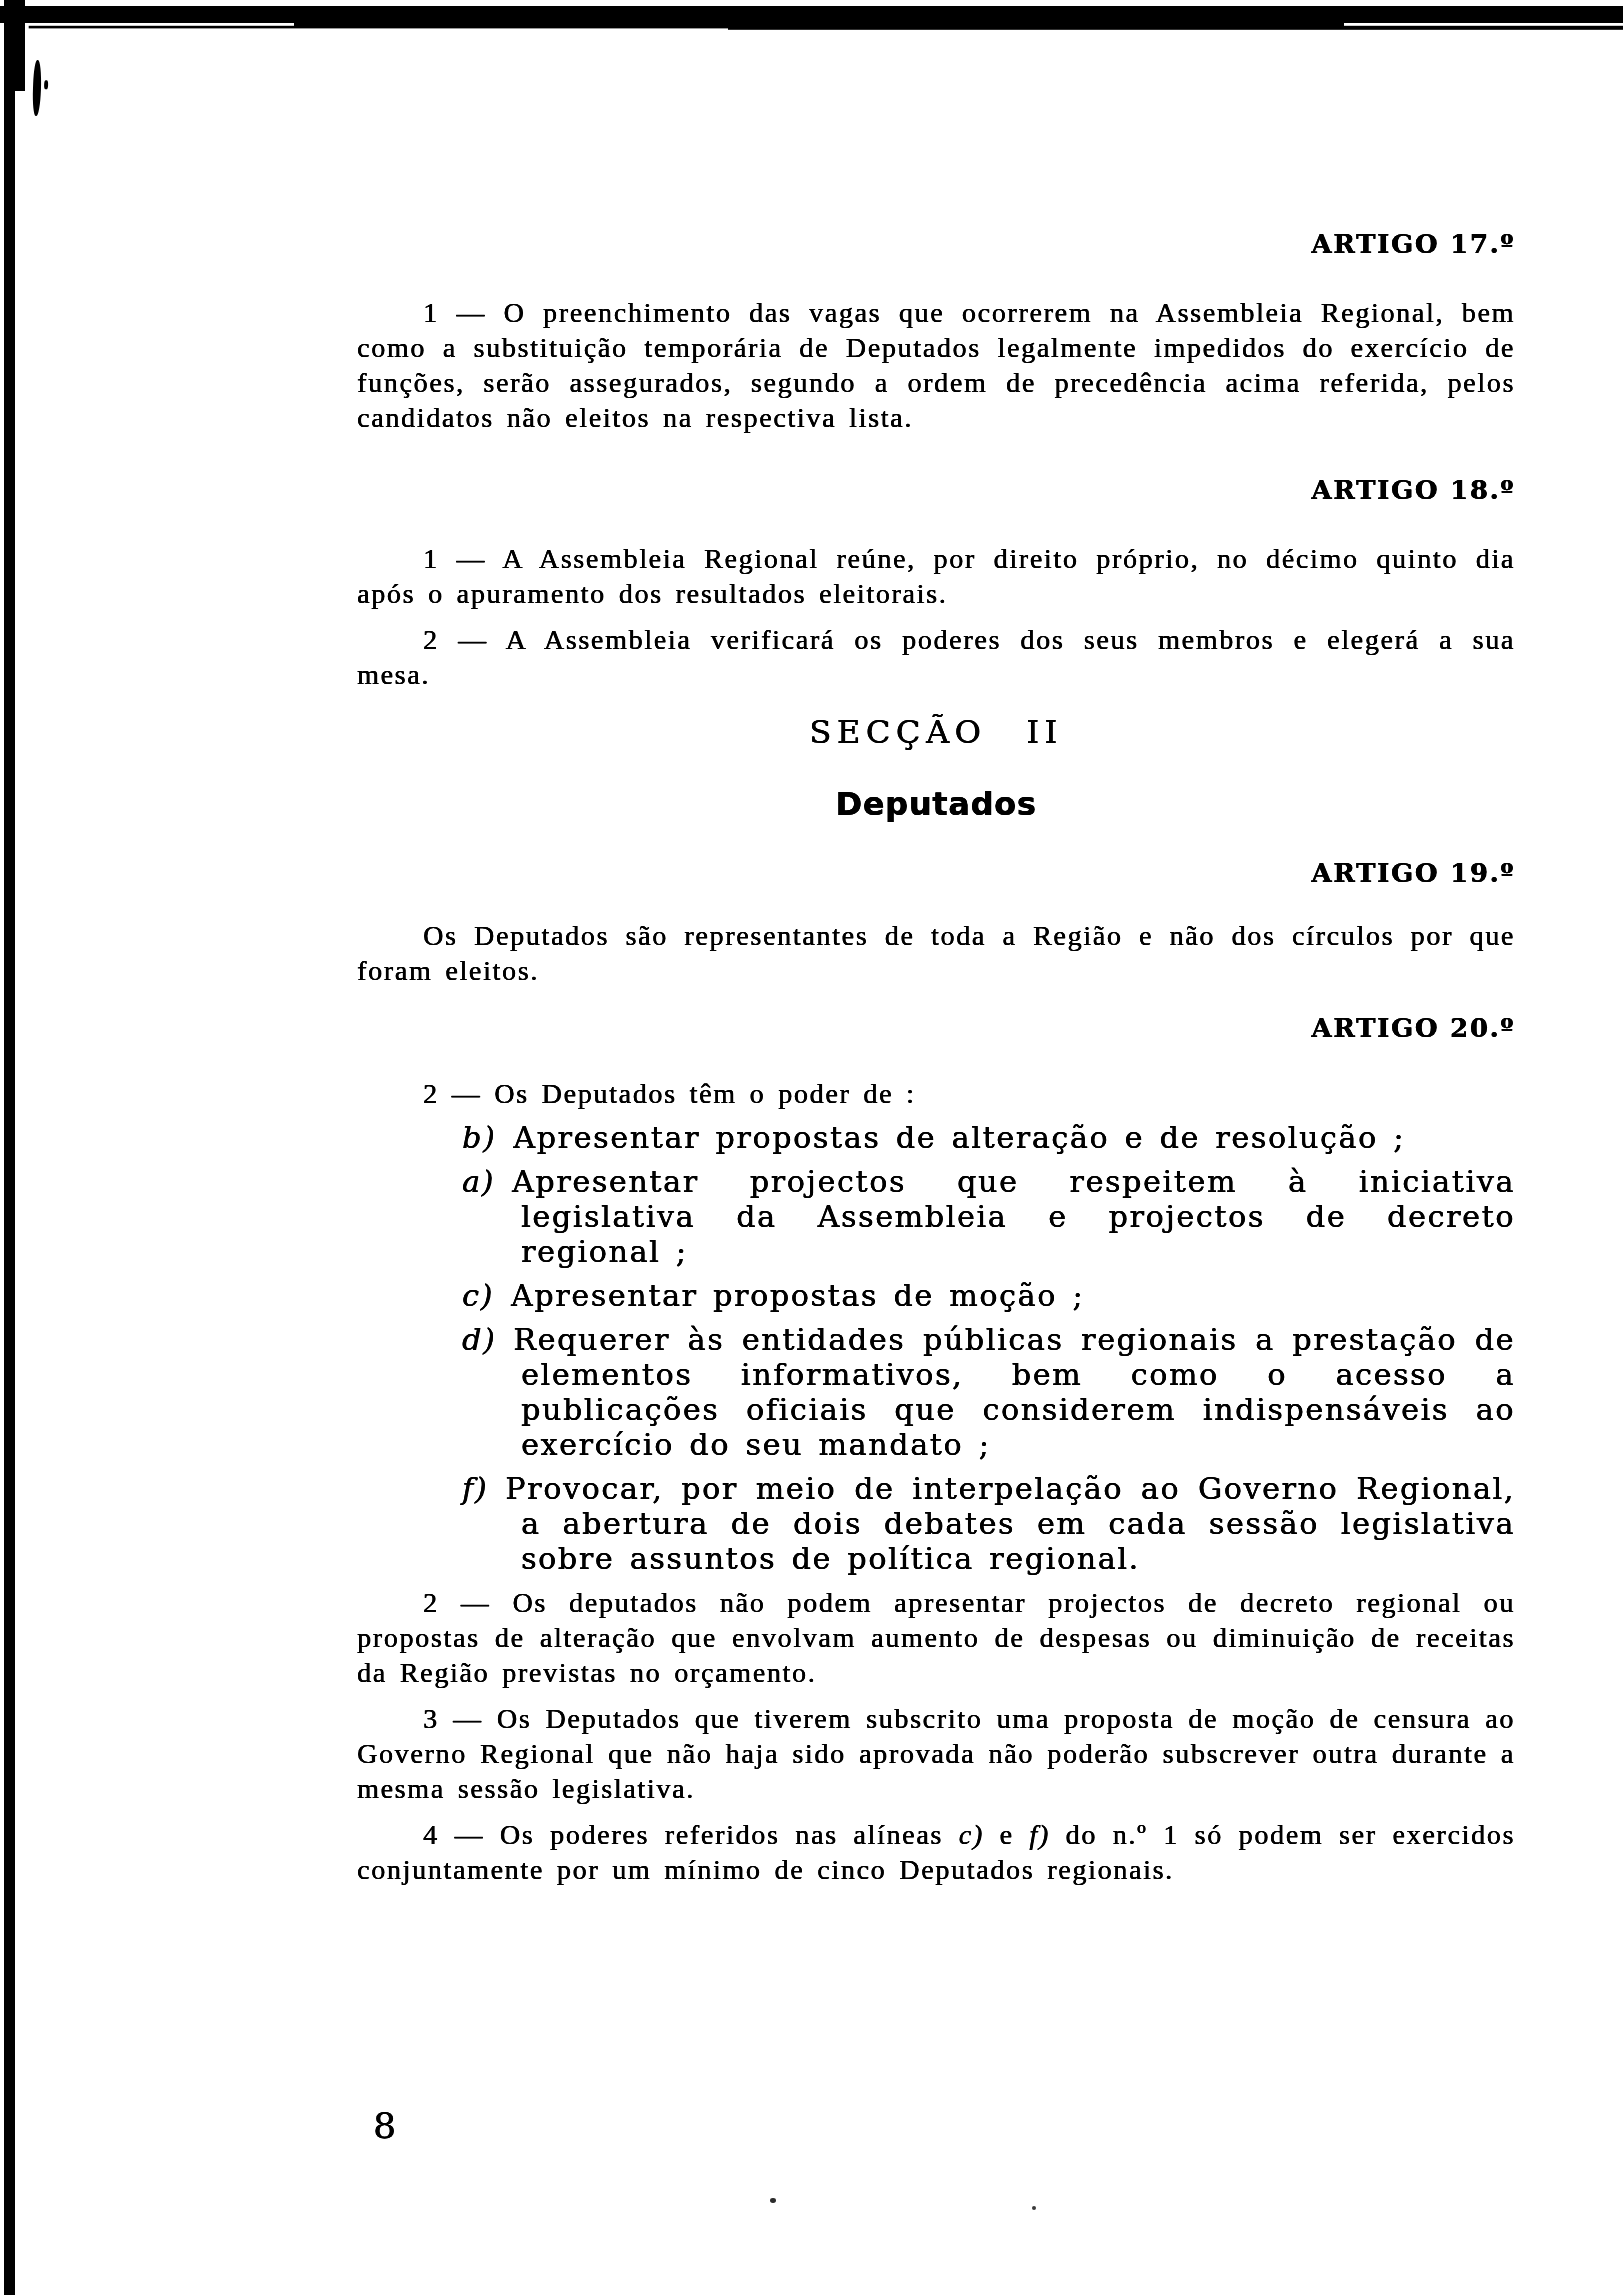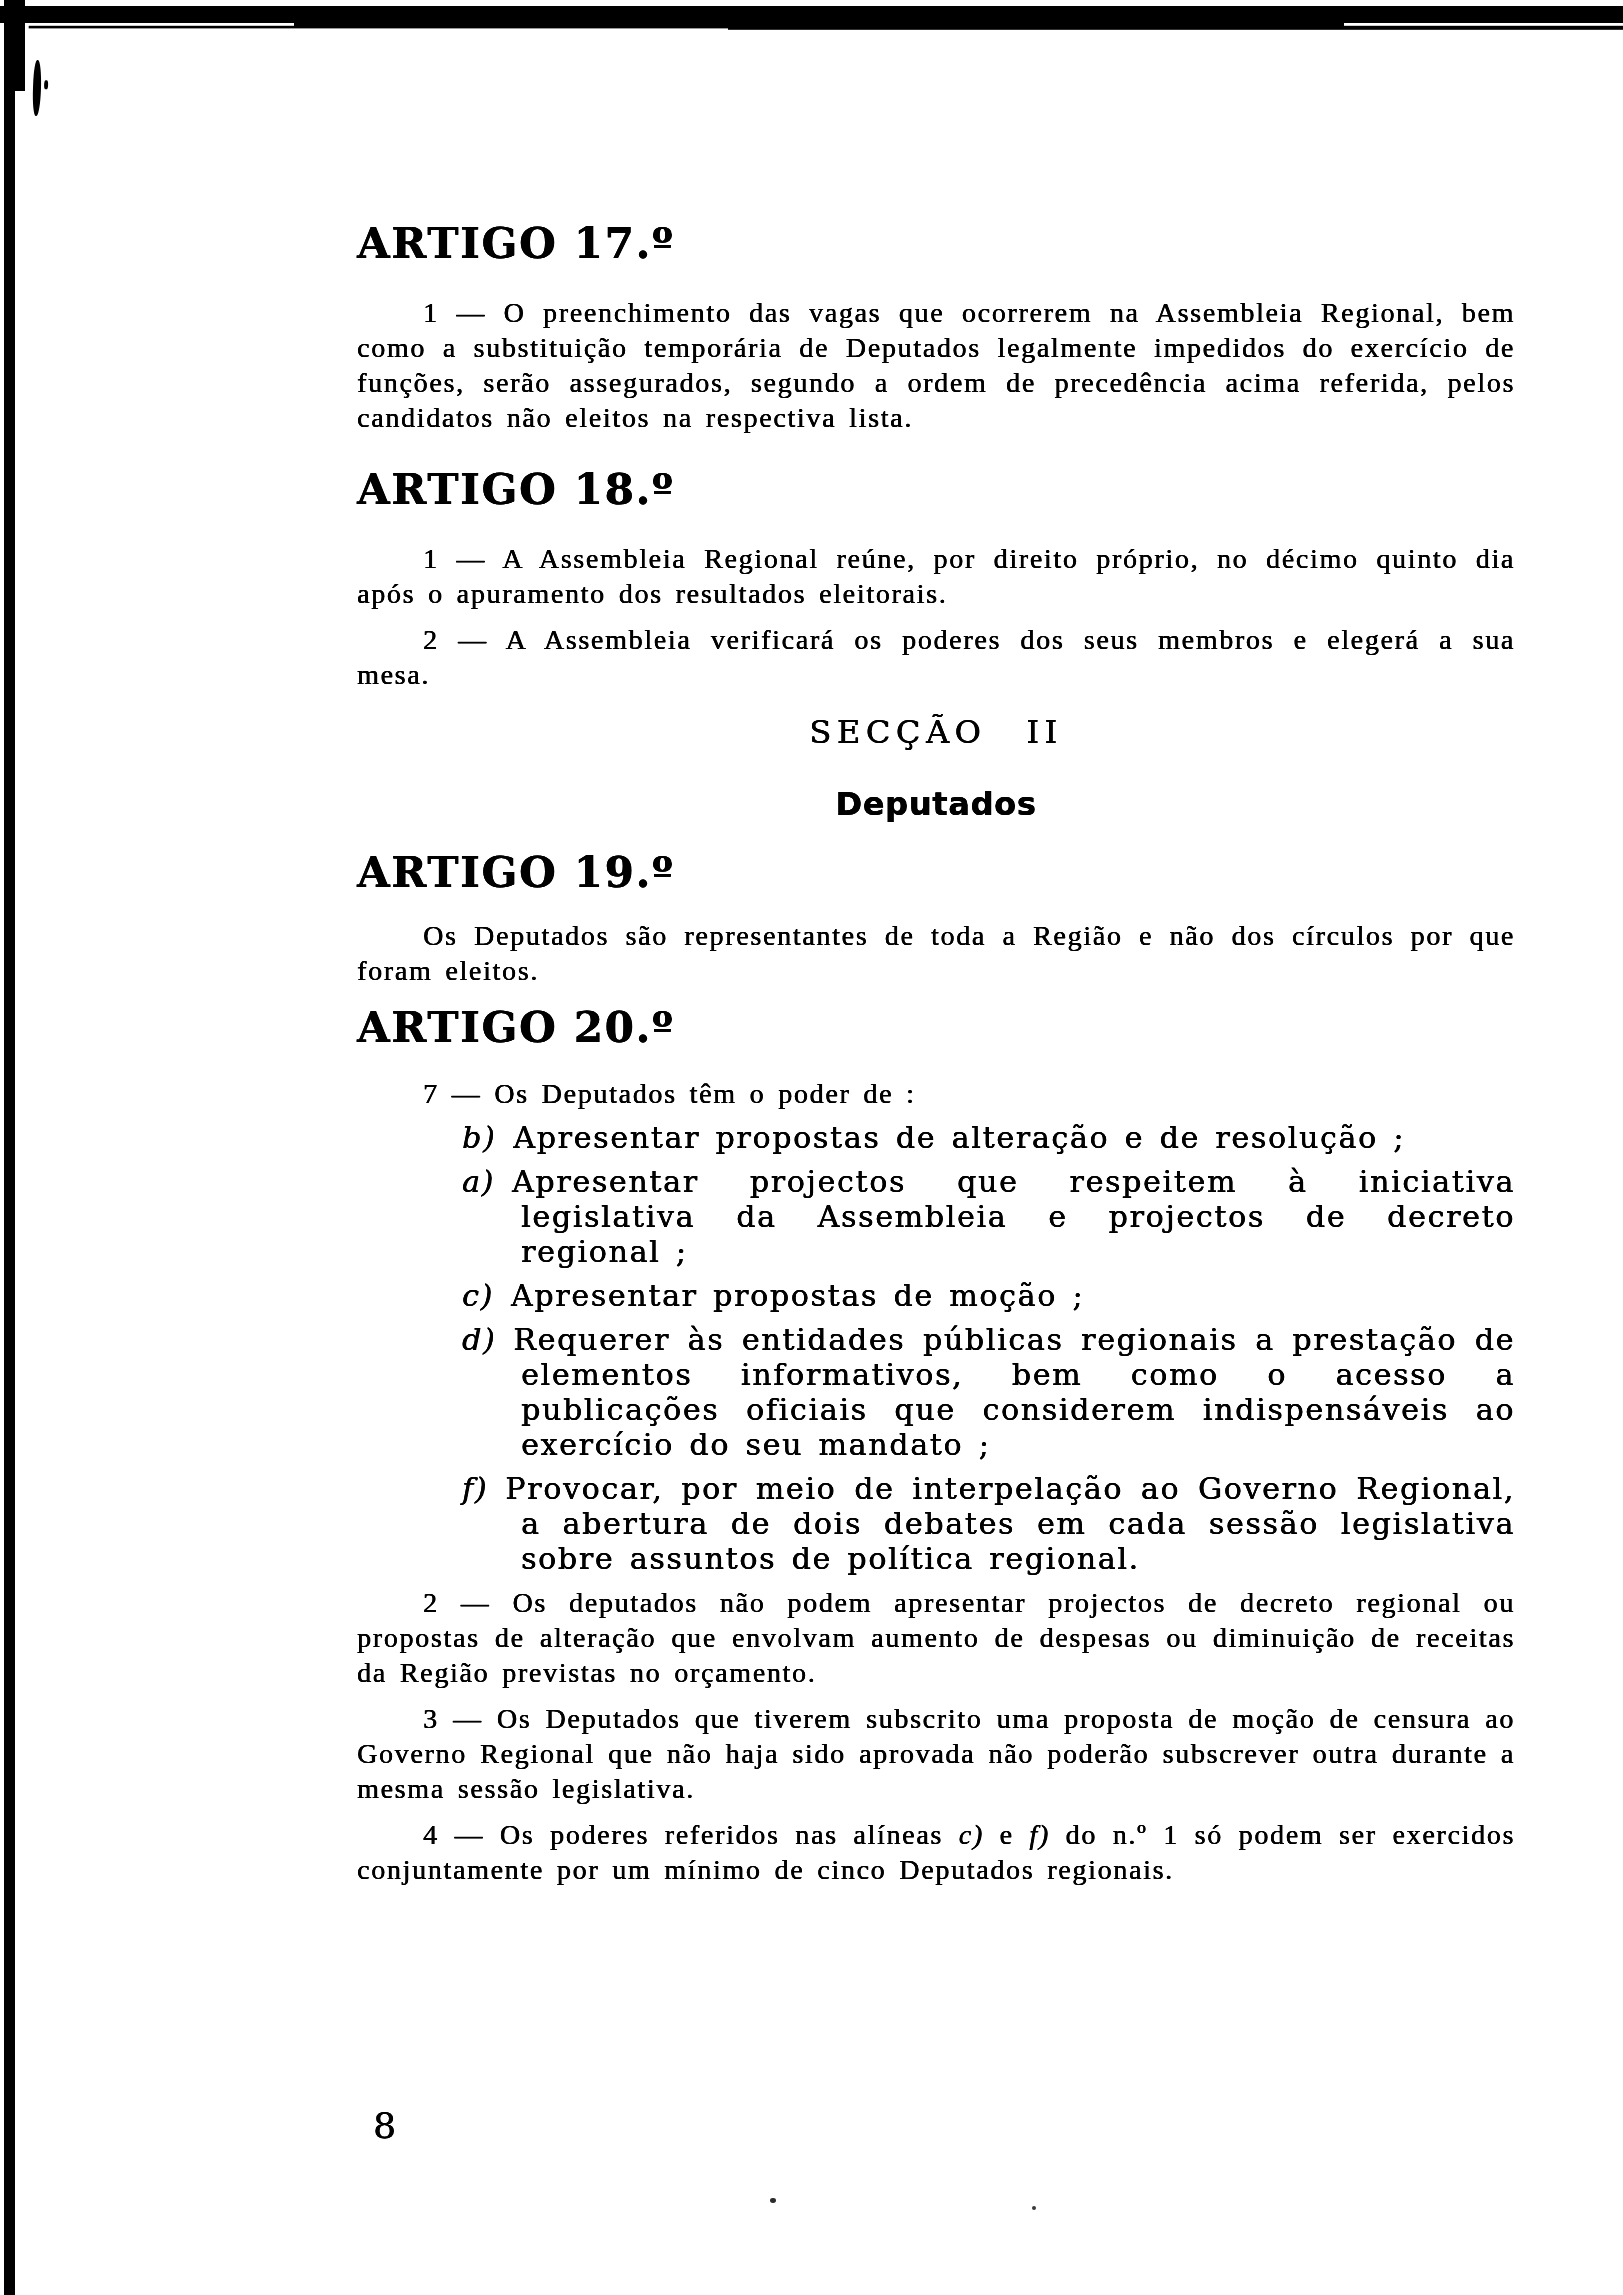--- a/index.html
+++ b/index.html
@@ -78,24 +78,24 @@
   
   .content {
     position: absolute;
     left: 357px;
     top: 225px;
     width: 1158px;
     text-shadow: 0.4px 0 0 currentColor, 0 0.3px 0 currentColor;
   }
 
   .art-heading {
-    font-size: 42px;
+    font-size: 26px;
     line-height: 38px;
     font-weight: bold;
-    text-align: left;
+    text-align: right;
     letter-spacing: 1.7px;
     margin: 36px 0 32px 0;
   }
   .art-heading.first { margin-top: 0; }
   .art-heading.h20 { margin-top: 21px; margin-bottom: 29px; }
 
   .section-heading {
     font-size: 32px;
     line-height: 41px;
     font-weight: normal;
@@ -170,21 +170,21 @@
   <p class="para indent">1 — A Assembleia Regional reúne, por direito próprio, no décimo quinto dia após o apuramento dos resultados eleitorais.</p>
   <p class="para indent">2 — A Assembleia verificará os poderes dos seus membros e elegerá a sua mesa.</p>
 
   <div class="section-heading">SECÇÃO II</div>
   <div class="section-subtitle">Deputados</div>
 
   <div class="art-heading h19">ARTIGO 19.º</div>
   <p class="para indent">Os Deputados são representantes de toda a Região e não dos círculos por que foram eleitos.</p>
 
   <div class="art-heading h20">ARTIGO 20.º</div>
-  <p class="para indent intro">7 — Os Deputados têm o poder de :</p>
+  <p class="para indent intro">2 — Os Deputados têm o poder de :</p>
 
   <div class="item">
     <span class="item-label">b)</span><span>Apresentar propostas de alteração e de resolução ;</span>
   </div>
   <div class="item">
     <span class="item-label">a)</span><span>Apresentar projectos que respeitem à iniciativa legislativa da Assembleia e projectos de decreto regional ;</span>
   </div>
   <div class="item">
     <span class="item-label">c)</span><span>Apresentar propostas de moção ;</span>
   </div>

